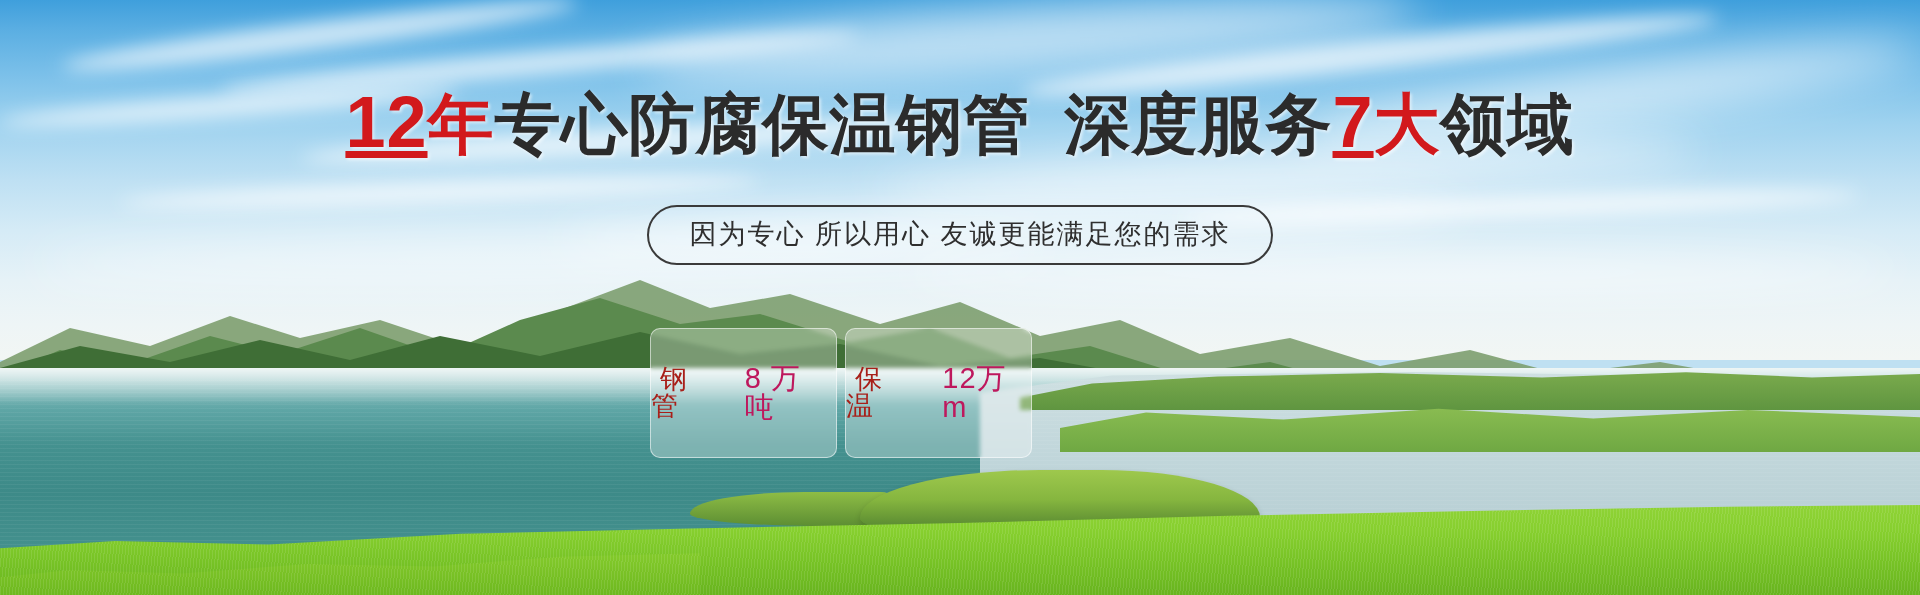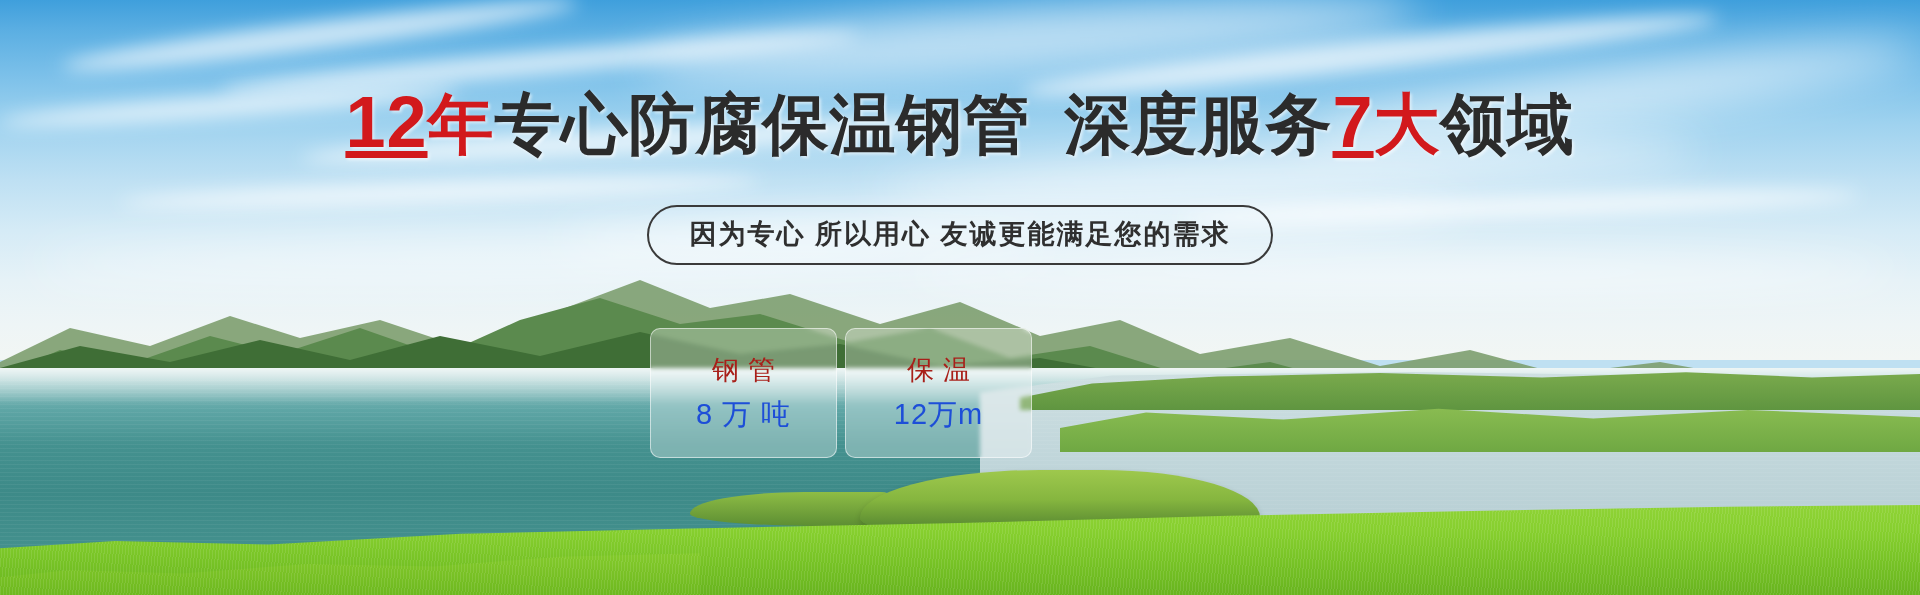--- a/index.html
+++ b/index.html
@@ -146,51 +146,50 @@
   .subtitle{
     display:inline-block;
     padding:9px 40px 11px;
     border:2px solid #3a3a3a;
     border-radius:34px;
     font-size:27px;
     color:#2f2f2f;
     letter-spacing:2px;
     white-space:nowrap;
     background:transparent;
-    font-weight:bold;
   }
 
   
   .cards{
     position:absolute;top:328px;left:650px;
     display:flex;
     gap:8px;
   }
   .card{
     width:185px;height:128px;
     border-radius:10px;
     background:rgba(255,255,255,.30);
     border:1px solid rgba(255,255,255,.55);
     backdrop-filter:blur(2px);
     display:flex;
-    flex-direction:column;
+    flex-direction:row;
     align-items:center;
     justify-content:center;
     gap:16px;
   }
   .card-title{
     font-size:27px;
     color:#a81f19;
     letter-spacing:9px;
     text-indent:9px;
     line-height:1;
   }
   .card-value{
     font-size:29px;
-    color:#1d4ed8;
+    color:#be185d;
     letter-spacing:1px;
     line-height:1;
   }
   .card-value sup{font-size:17px;vertical-align:super;}
 </style>
 </head>
 <body>
 
 <div class="banner">
 

